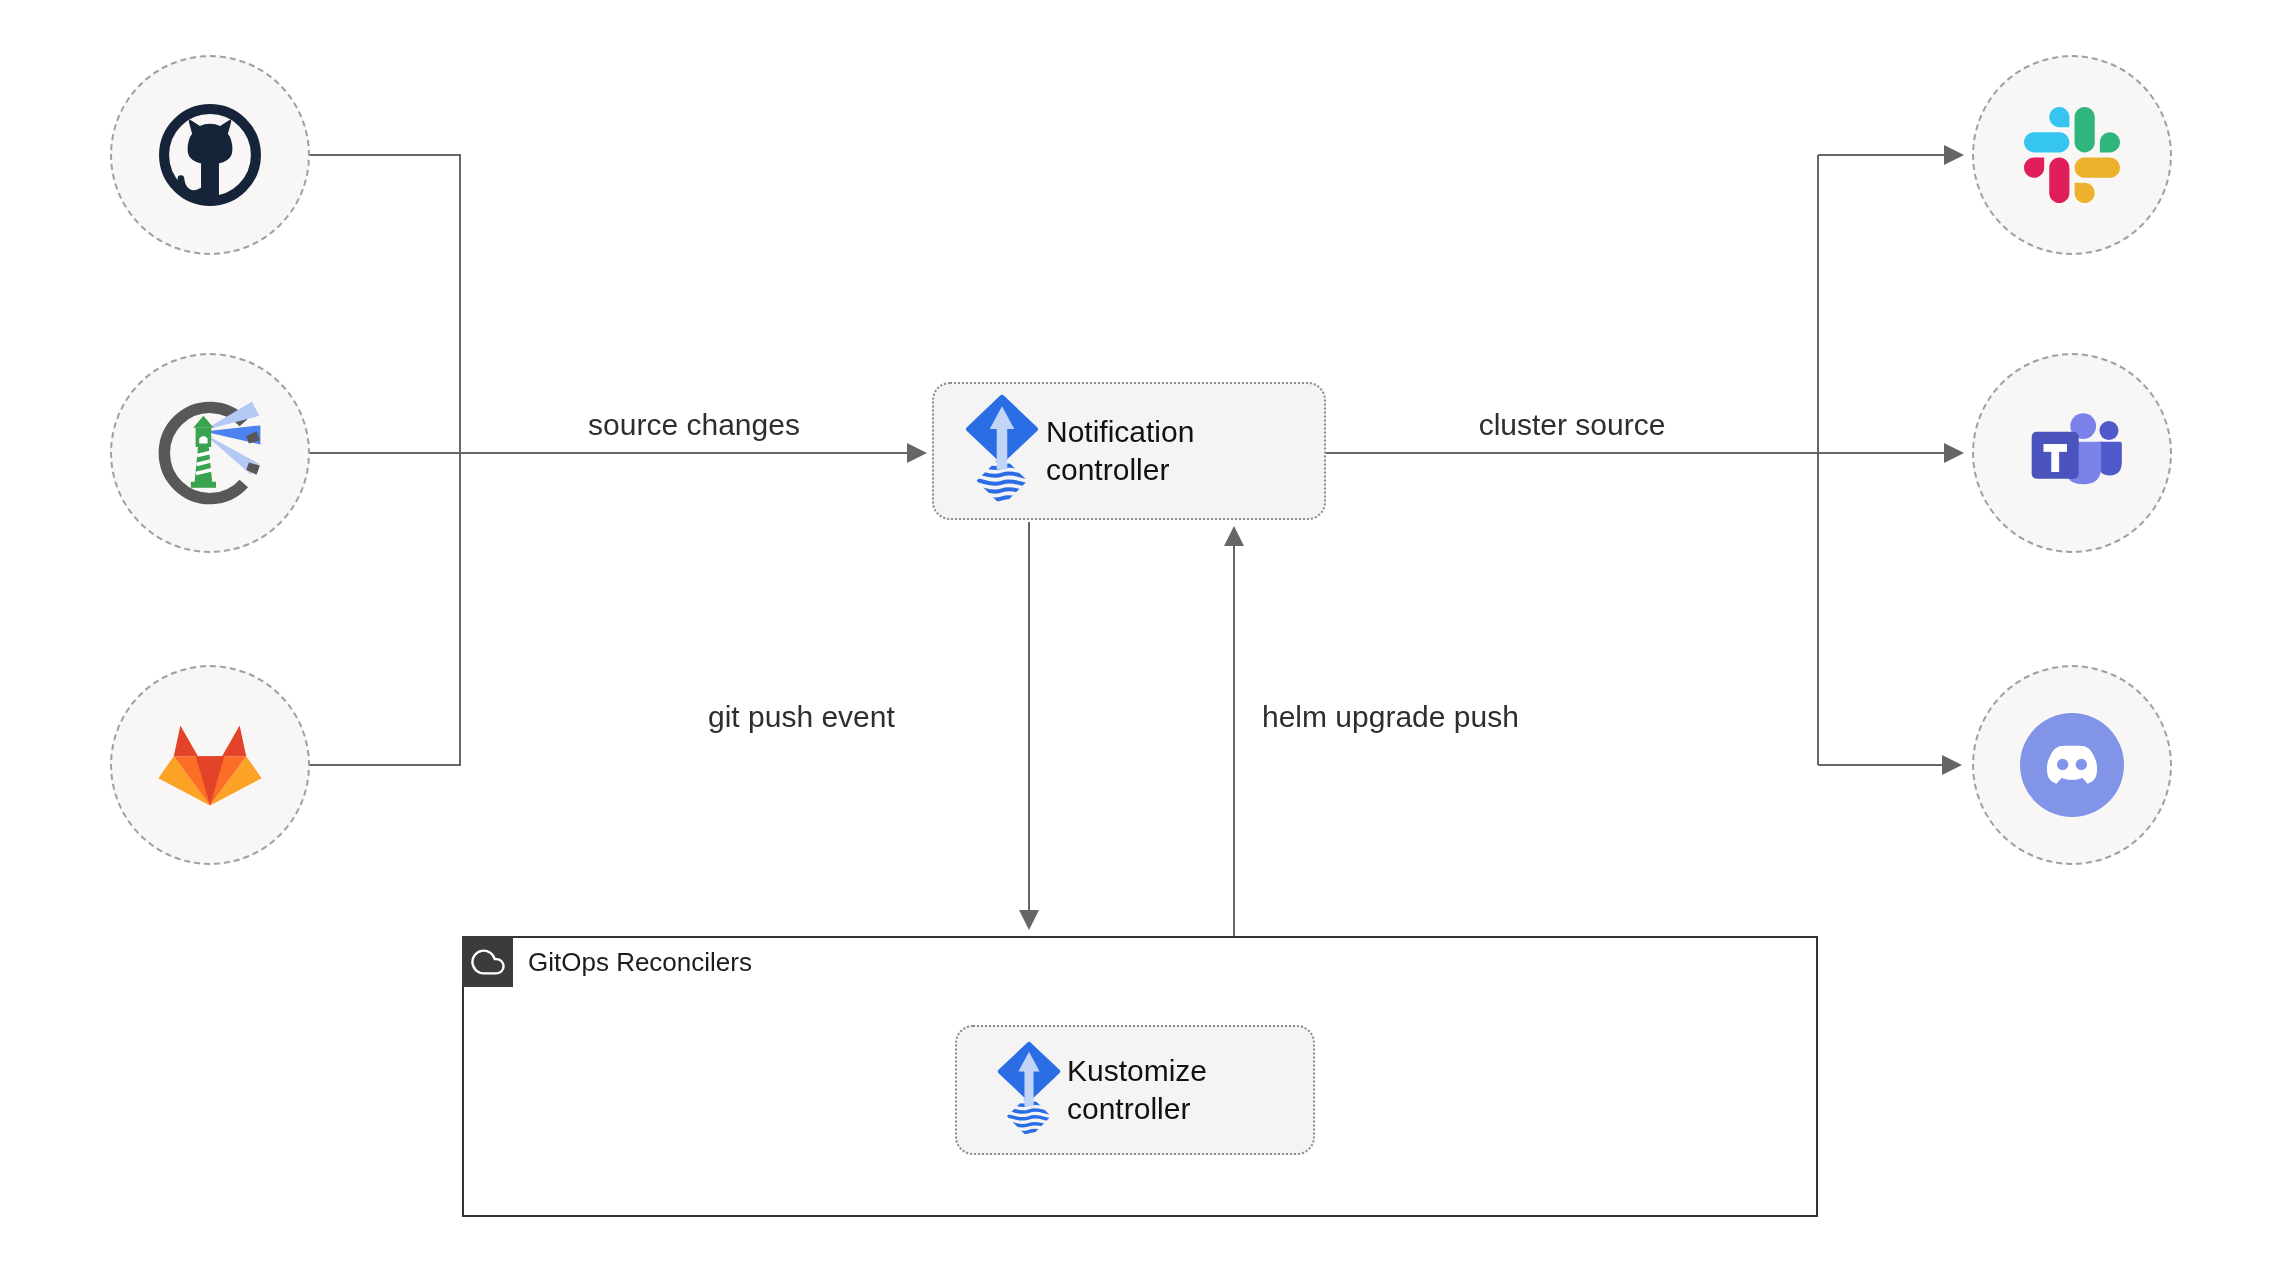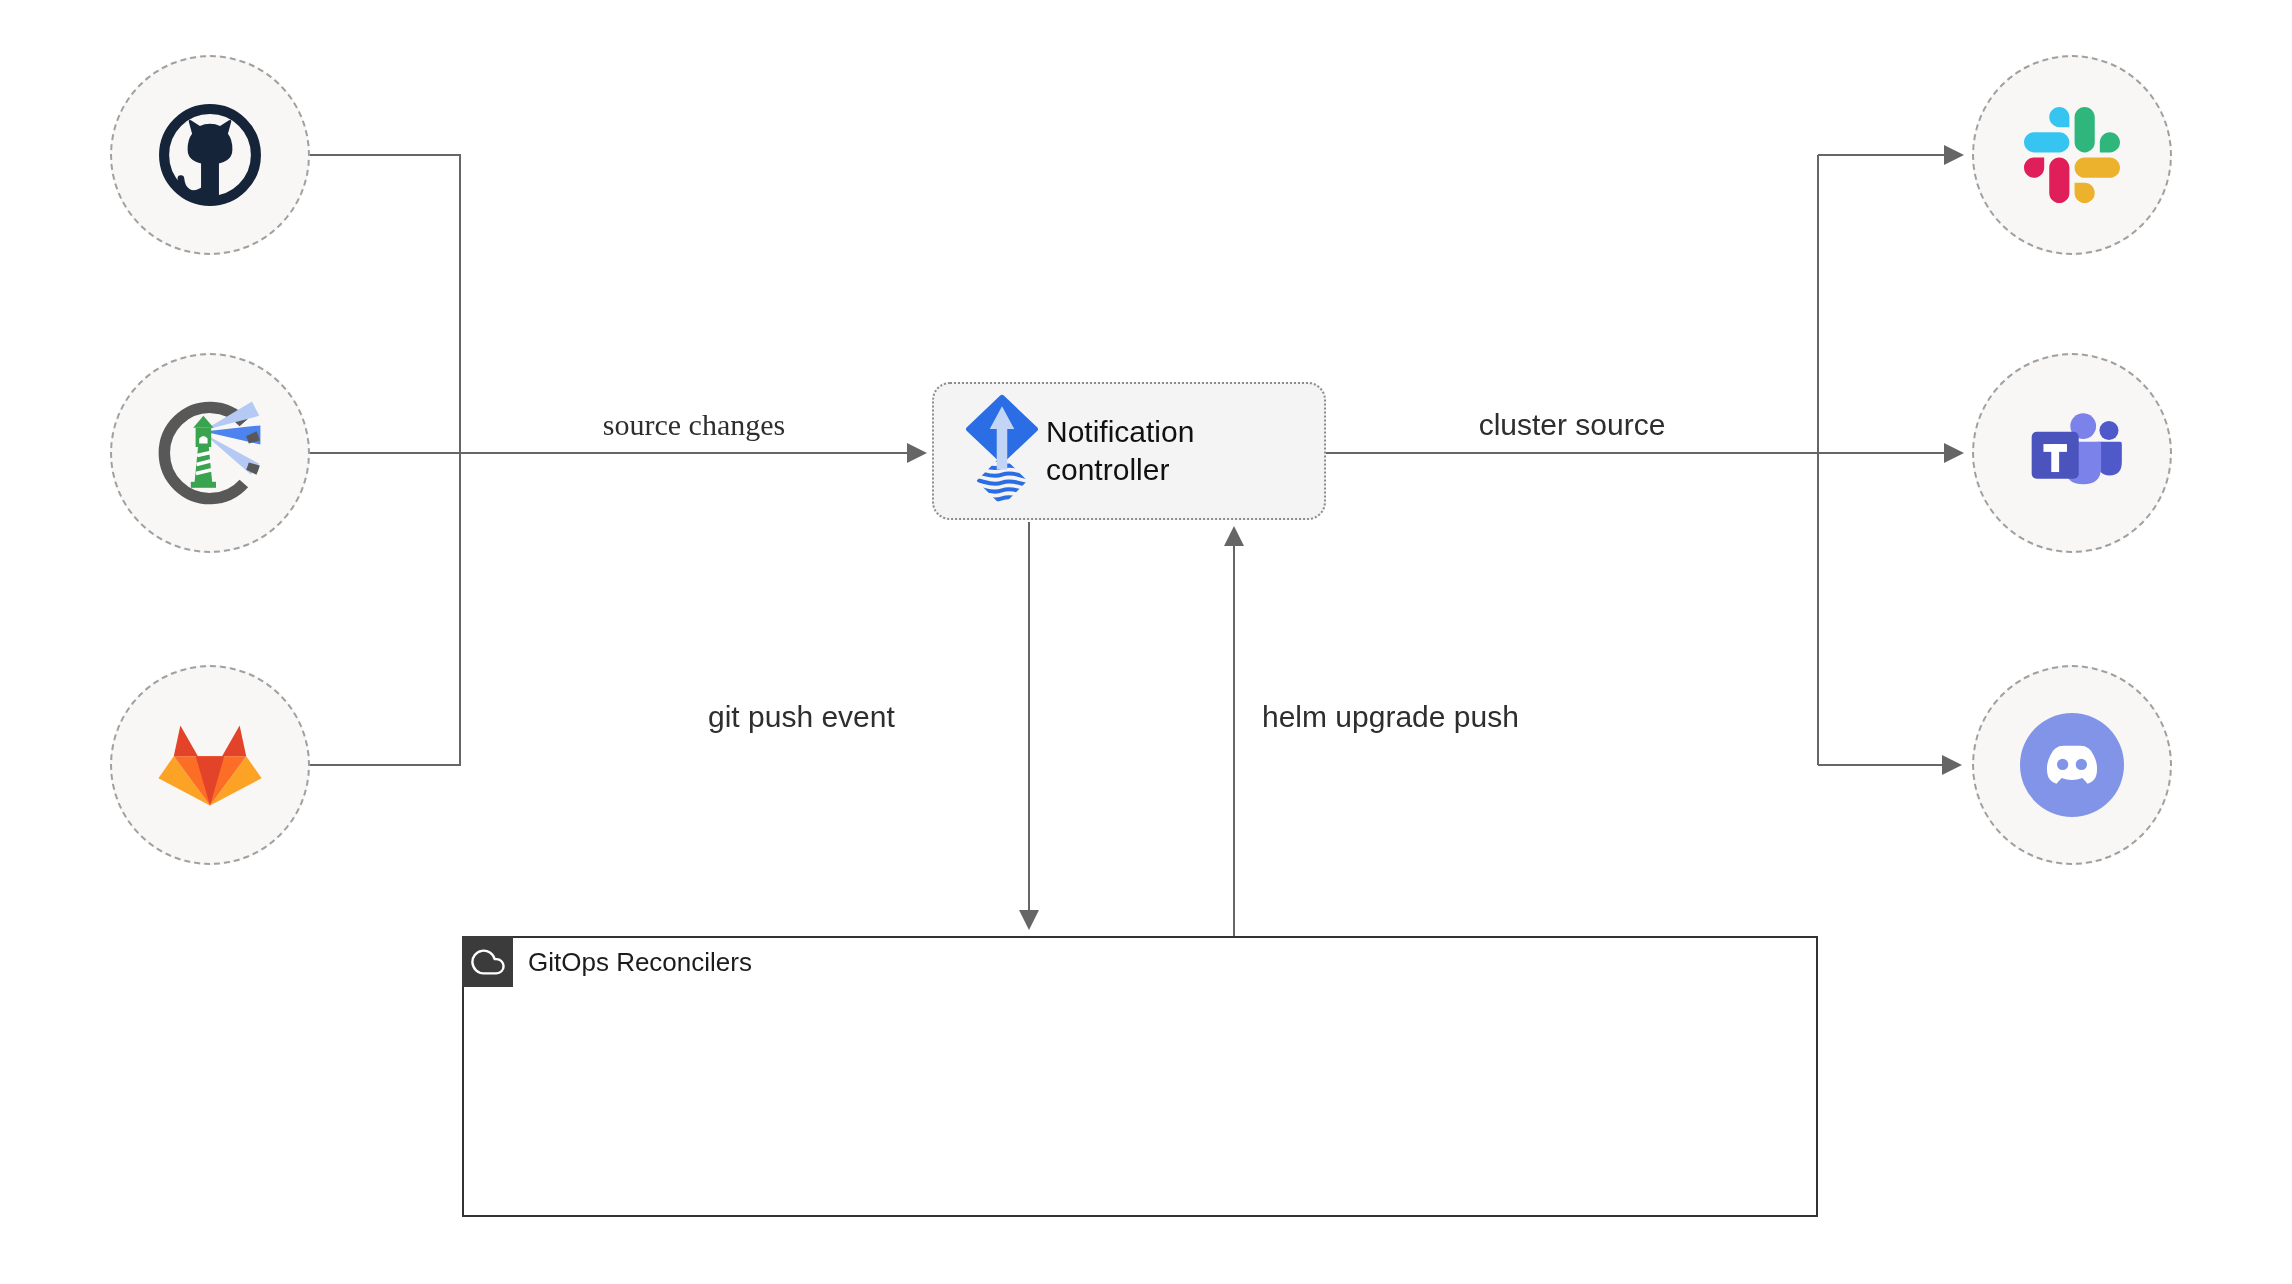--- a/index.html
+++ b/index.html
@@ -174,27 +174,33 @@
       </svg>
   </div>
 
   <div class="ctrl-box" style="left:932px;top:382px;width:394px;height:138px;">
     <svg class="flux-icon" width="88" height="114">
         <use href="#flux-logo"></use>
       </svg>
     <div class="ctrl-label">Notification controller</div>
   </div>
 
-  <div class="edge-label" style="left:534px;top:408px;width:320px;text-align:center;font-family:Liberation Serif, serif;">source changes</div>
+  <div class="edge-label" style="left:534px;top:408px;width:320px;text-align:center;">source changes</div>
   <div class="edge-label" style="left:1412px;top:408px;width:320px;text-align:center;">cluster source</div>
   <div class="edge-label" style="left:708px;top:700px;width:300px;text-align:left;">git push event</div>
   <div class="edge-label" style="left:1262px;top:700px;">helm upgrade push</div>
 
   <div class="group-box"></div>
   <div class="group-tab">
     <svg width="34" height="34">
         <use href="#cloud-outline"></use>
       </svg>
   </div>
   <div class="group-label">GitOps Reconcilers</div>
 
+  <div class="ctrl-box" style="left:955px;top:1025px;width:360px;height:130px;">
+    <svg class="flux-icon inner-flux" width="76" height="99">
+        <use href="#flux-logo"></use>
+      </svg>
+    <div class="ctrl-label">Kustomize controller</div>
+  </div>
 
 </div>
 
 </body></html>

